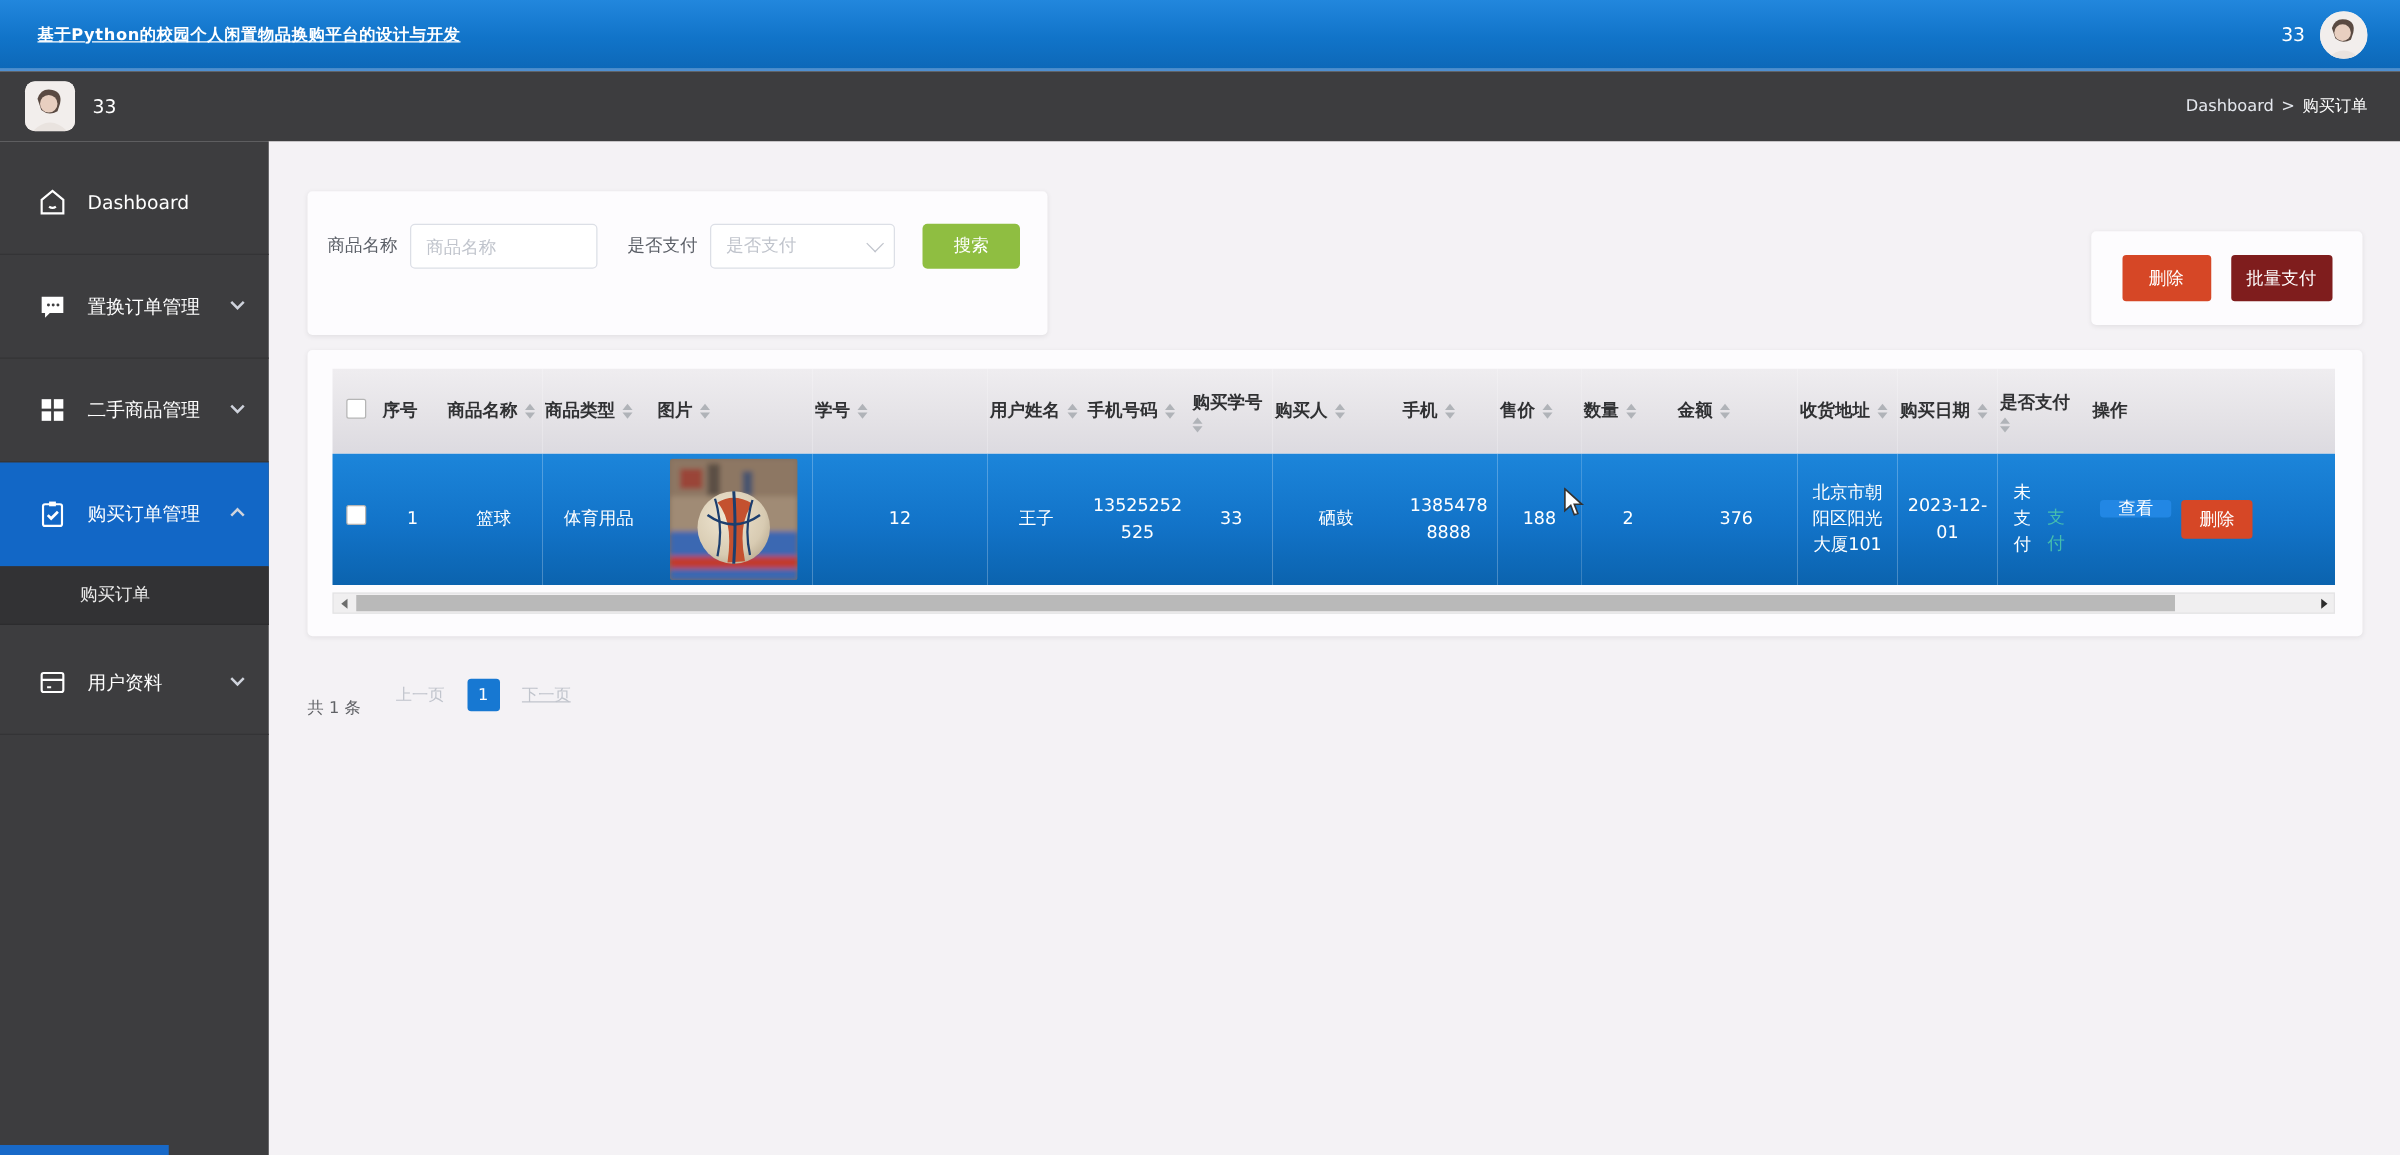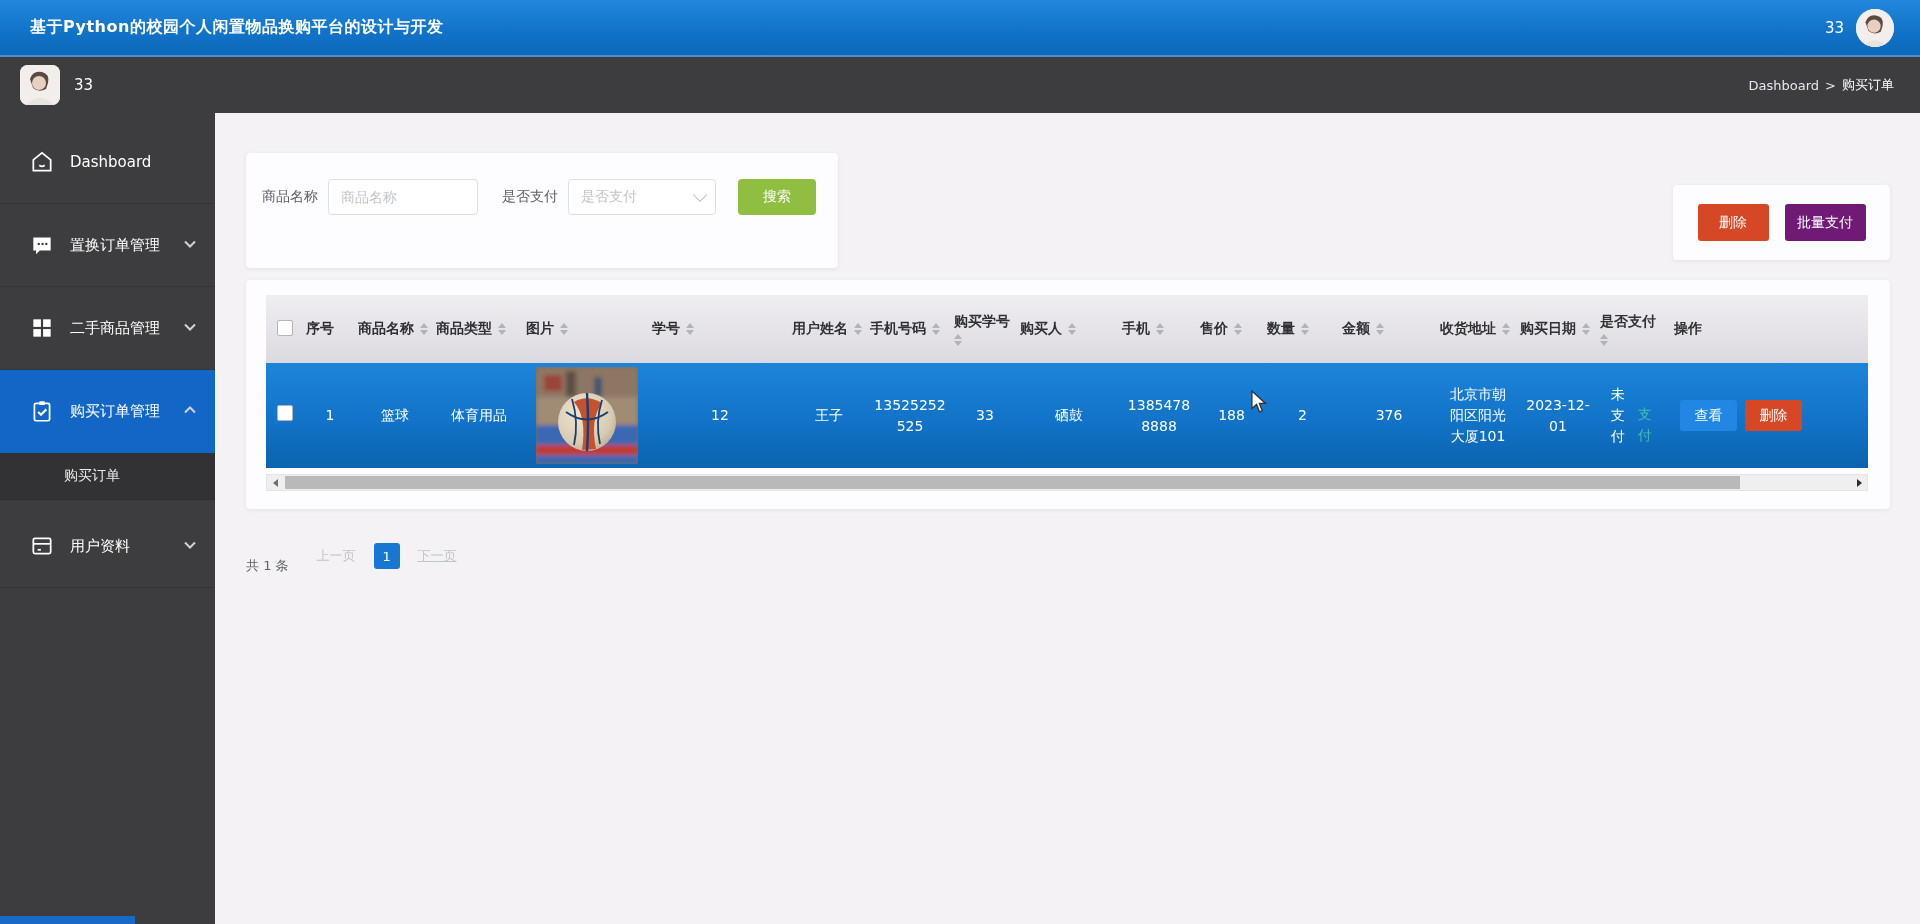--- a/index.html
+++ b/index.html
@@ -4,21 +4,21 @@
 <style>
   * { margin:0; padding:0; box-sizing:border-box; }
   html,body { width:1920px; height:924px; overflow:hidden;
     font-family:"DejaVu Sans","Liberation Sans",sans-serif; }
   .app { width:1920px; height:924px; display:flex; flex-direction:column; background:#f4f2f5; position:relative; }
 
   
   .top-header { height:57px; flex:0 0 57px; display:flex; align-items:center; justify-content:space-between;
     padding:0 26px 0 30px; background:linear-gradient(180deg,#2287dd 0%,#1174c9 55%,#0d68b8 100%);
     border-bottom:2px solid #4f8fd0; }
-  .top-title { color:#ffffff; font-size:16px; font-weight:600; letter-spacing:.5px; }
+  .top-title { color:#ffffff; font-size:13px; font-weight:600; letter-spacing:.5px;text-decoration:underline; }
   .top-right { display:flex; align-items:center; gap:12px; }
   .top-username { color:#ffffff; font-size:15px; }
   .avatar-circle { width:38px; height:38px; border-radius:50%; overflow:hidden; background:#f2eeec; flex:0 0 38px; }
 
   
   .second-bar { height:56px; flex:0 0 56px; background:#3d3d3f; display:flex; align-items:center;
     justify-content:space-between; padding:0 26px 0 20px; }
   .sb-left { display:flex; align-items:center; gap:14px; }
   .avatar-square { width:40px; height:40px; border-radius:8px; overflow:hidden; background:#f2eeec; }
   .sb-username { color:#ffffff; font-size:15px; }
@@ -60,41 +60,41 @@
     transform:rotate(45deg) translateY(-3px); }
   .ml24 { margin-left:24px; }
   .btn { border:none; border-radius:4px; color:#fff; font-size:14px; cursor:pointer;
     font-family:inherit; display:inline-flex; align-items:center; justify-content:center; }
   .btn-search { width:78px; height:36px; margin-left:22px; background:#8fbe41; }
 
   
   .actions-card { position:absolute; top:72px; right:30px; width:217px; height:75px;
     display:flex; align-items:center; justify-content:center; gap:16px; }
   .btn-del-top { width:71px; height:37px; background:#d64726; border-radius:3px; }
-  .btn-batch { width:81px; height:37px; background:#701a75; border-radius:3px; }
+  .btn-batch { width:81px; height:37px; background:#7f1d1d; border-radius:3px; }
 
   
   .table-card { margin-top:12px; width:1644px; padding:15px 20px 18px 20px; }
   table.grid { width:1602px; table-layout:fixed; border-collapse:collapse; }
   .grid thead th { height:68px; background:linear-gradient(180deg,#efedf0 0%,#e4e2e6 60%,#dcdae0 100%);
     font-size:14px; font-weight:bold; color:#303133; text-align:center; padding:4px 2px; }
   .th-in { display:flex; flex-wrap:wrap; align-items:center; justify-content:flex-start; row-gap:3px; column-gap:6px; }
   .sorter { display:inline-flex; flex-direction:column; gap:2px; }
   .sorter .up { width:0; height:0; border-left:4px solid transparent; border-right:4px solid transparent; border-bottom:5px solid #b0b3b8; }
   .sorter .dn { width:0; height:0; border-left:4px solid transparent; border-right:4px solid transparent; border-top:5px solid #b0b3b8; }
   .grid tbody tr { background:linear-gradient(180deg,#1c85da 0%,#1273c8 55%,#0b63ae 100%); }
   .grid tbody td { height:104px; color:#ffffff; font-size:14px; text-align:center; padding:4px 6px;
     word-break:break-all; line-height:1.5; }
   .chk { width:16px; height:16px; background:#ffffff; border:1px solid #b5b5b5; border-radius:2px;
     display:inline-block; cursor:pointer; }
   .prod-img { width:102px; height:97px; border-radius:2px; display:block; margin:0 auto; }
   .pay-cell { display:flex; flex-direction:row; gap:4px; align-items:flex-end; }
   .pay-link { color:#4ecbaa; opacity:.85; cursor:pointer;font-family:Liberation Mono, monospace; }
   .ops { display:flex; gap:8px; justify-content:flex-start; padding-left:14px; }
-  .btn-view { width:57px; height:31px; background:#2287e4; border-radius:3px; }
+  .btn-view { width:57px; height:14px; background:#2287e4; border-radius:3px; }
   .btn-del-row { width:57px; height:31px; background:#d64726; border-radius:3px; }
 
   
   .hscroll { margin-top:6px; width:1602px; height:17px; background:#f0eff0; border:1px solid #e4e3e5;
     position:relative; }
   .hs-arrow { position:absolute; top:0; width:16px; height:15px; display:flex; align-items:center; justify-content:center; cursor:pointer; }
   .hs-left { left:0; } .hs-right { right:0; }
   .tri-l { width:0; height:0; border-top:4px solid transparent; border-bottom:4px solid transparent; border-right:5px solid #6d6d6d; }
   .tri-r { width:0; height:0; border-top:4px solid transparent; border-bottom:4px solid transparent; border-left:5px solid #2d2d2d; }
   .hs-thumb { position:absolute; left:18px; top:1px; height:13px; width:1455px; background:#b9b9b9; cursor:grab; }

